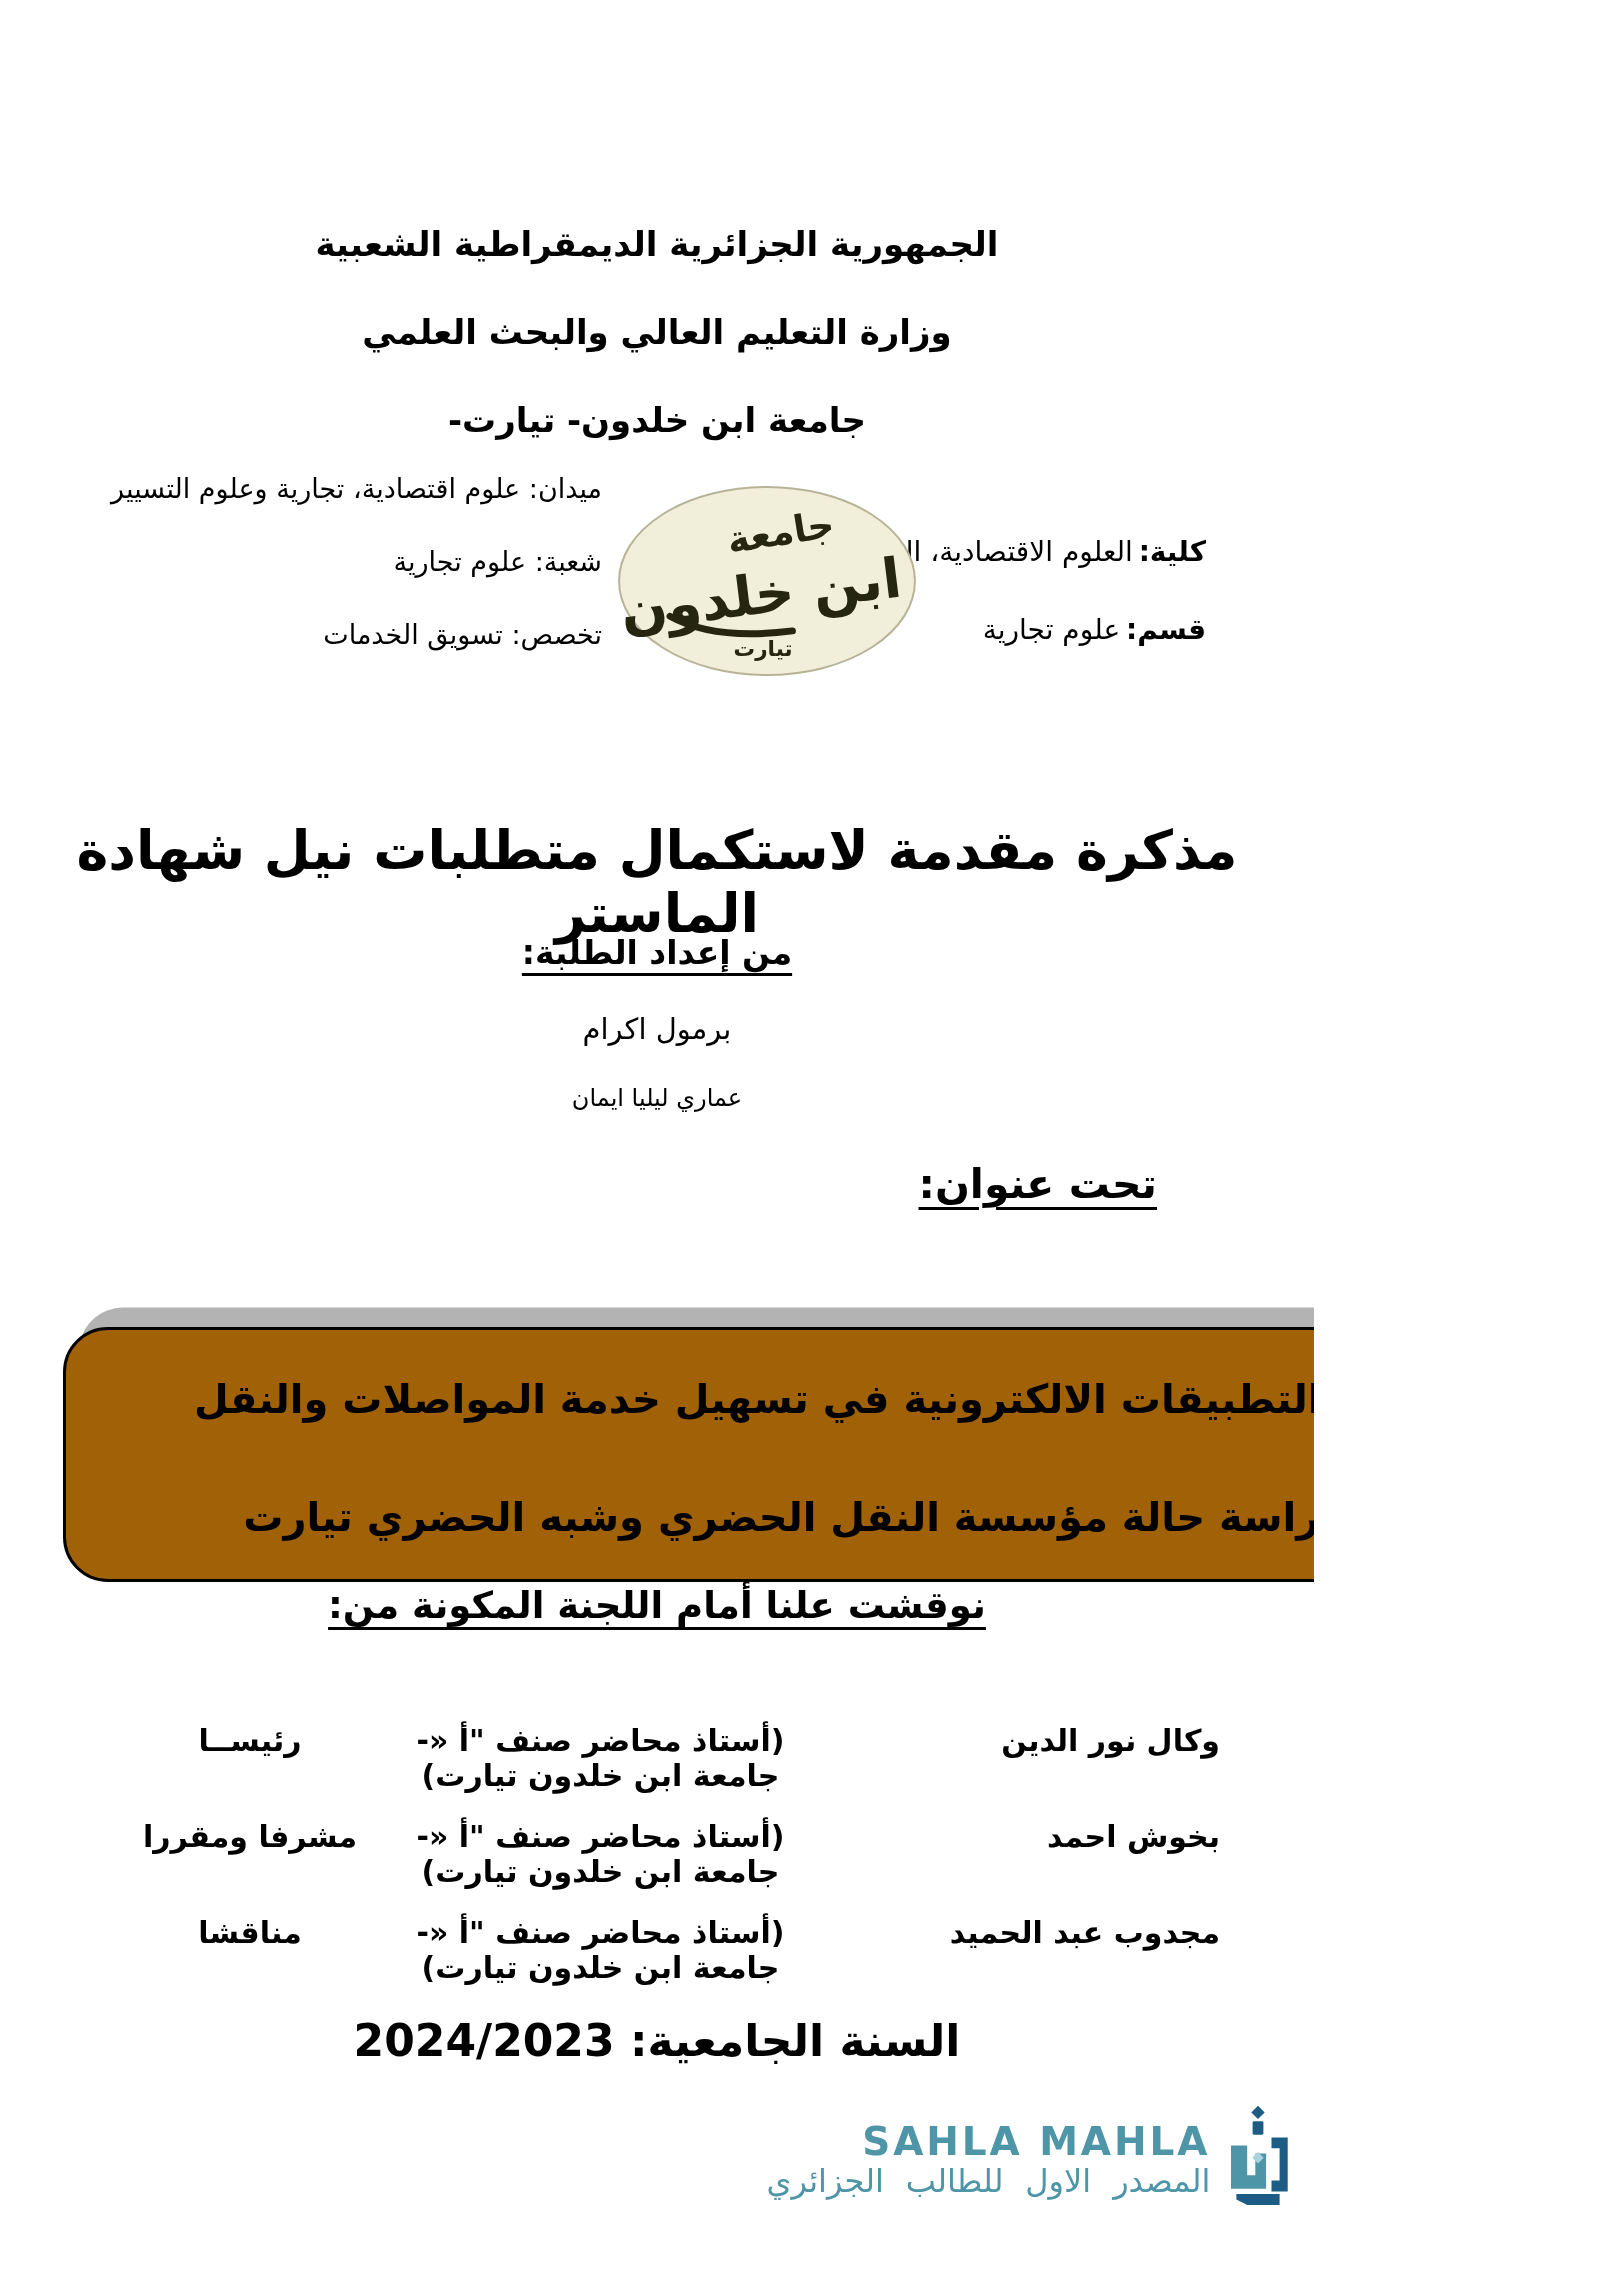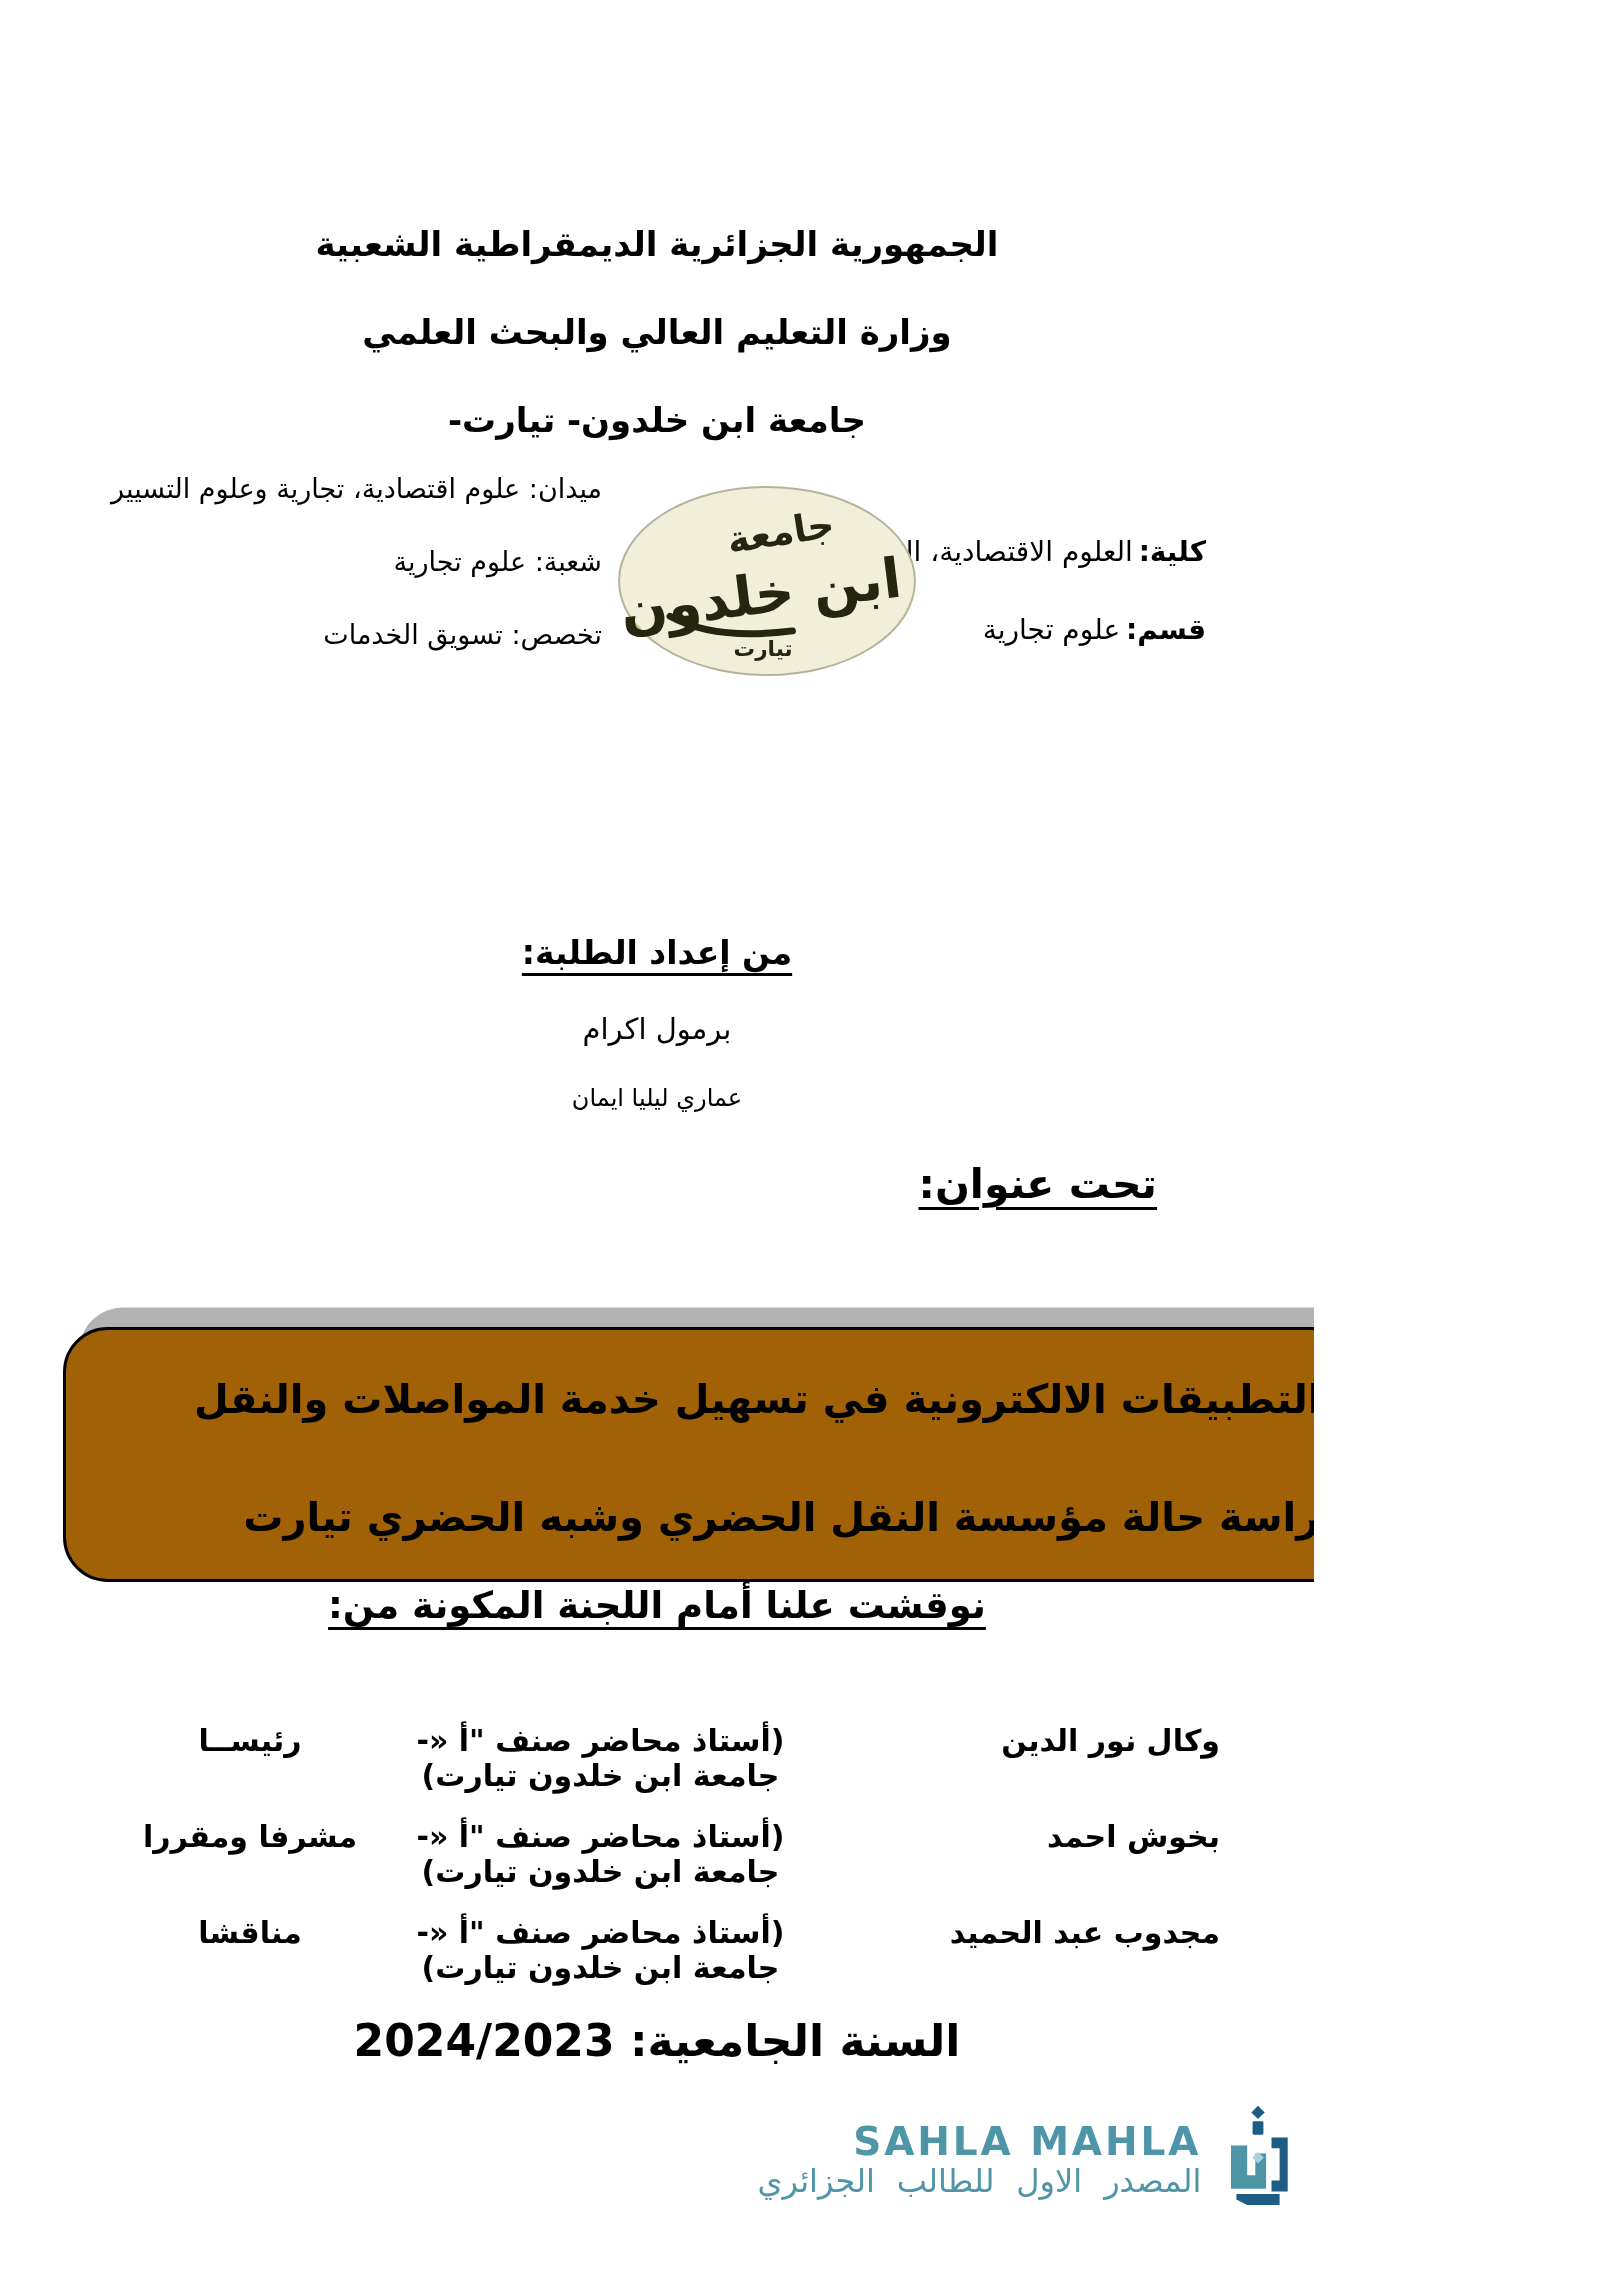--- a/index.html
+++ b/index.html
@@ -67,21 +67,21 @@
   .crow.r2{top:1819px;}
   .crow.r3{top:1915px;}
   .c-name{width:421px;text-align:right;}
   .c-desc{flex:1;text-align:center;}
   .c-role{width:304px;text-align:center;}
 
   
   .year{top:2015px;font-size:44px;font-weight:bold;}
 
   
-  .watermark{top:2105px;right:13.7px;display:flex;direction:ltr;align-items:center;gap:15px;}
+  .watermark{top:2105px;right:13.7px;display:flex;direction:ltr;align-items:center;gap:6px;}
   .wm-text{text-align:right;}
   .wm-brand{
     color:var(--brand,#4e95a8);
     font-size:39px;font-weight:bold;letter-spacing:2.9px;line-height:43px;
     direction:ltr;
   }
   .wm-tagline{
     color:var(--brand,#4e95a8);
     font-size:32px;line-height:33px;direction:rtl;word-spacing:11.8px;margin-top:2px;
   }
@@ -123,20 +123,21 @@
   </div>
 
   <svg class="abs seal" viewBox="0 0 308 198" aria-hidden="true">
     <ellipse class="seal-bg" cx="154" cy="99" rx="151" ry="96"></ellipse>
     <path class="seal-swash" d="M55 135 Q100 160 180 150"></path>
     <text class="seal-t1" x="170" y="62" transform="rotate(-9 170 62)">جامعة</text>
     <text class="seal-t2" x="150" y="132" transform="rotate(-7 150 132)">ابن خلدون</text>
     <text class="seal-t3" x="150" y="176">تيارت</text>
   </svg>
 
+  <div class="abs center degree">مذكرة مقدمة لاستكمال متطلبات نيل شهادة الماستر</div>
 
   <div class="abs center prepared-h"><span class="u">من إعداد الطلبة:</span></div>
   <div class="abs center student-1">برمول اكرام</div>
   <div class="abs center student-2">عماري ليليا ايمان</div>
 
   <div class="abs under-label"><span class="u">تحت عنوان:</span></div>
 
   <div class="abs title-box">
     <div class="tb-line first">أثر التطبيقات الالكترونية في تسهيل خدمة المواصلات والنقل</div>
     <div class="tb-line second">دراسة حالة مؤسسة النقل الحضري وشبه الحضري تيارت</div>

